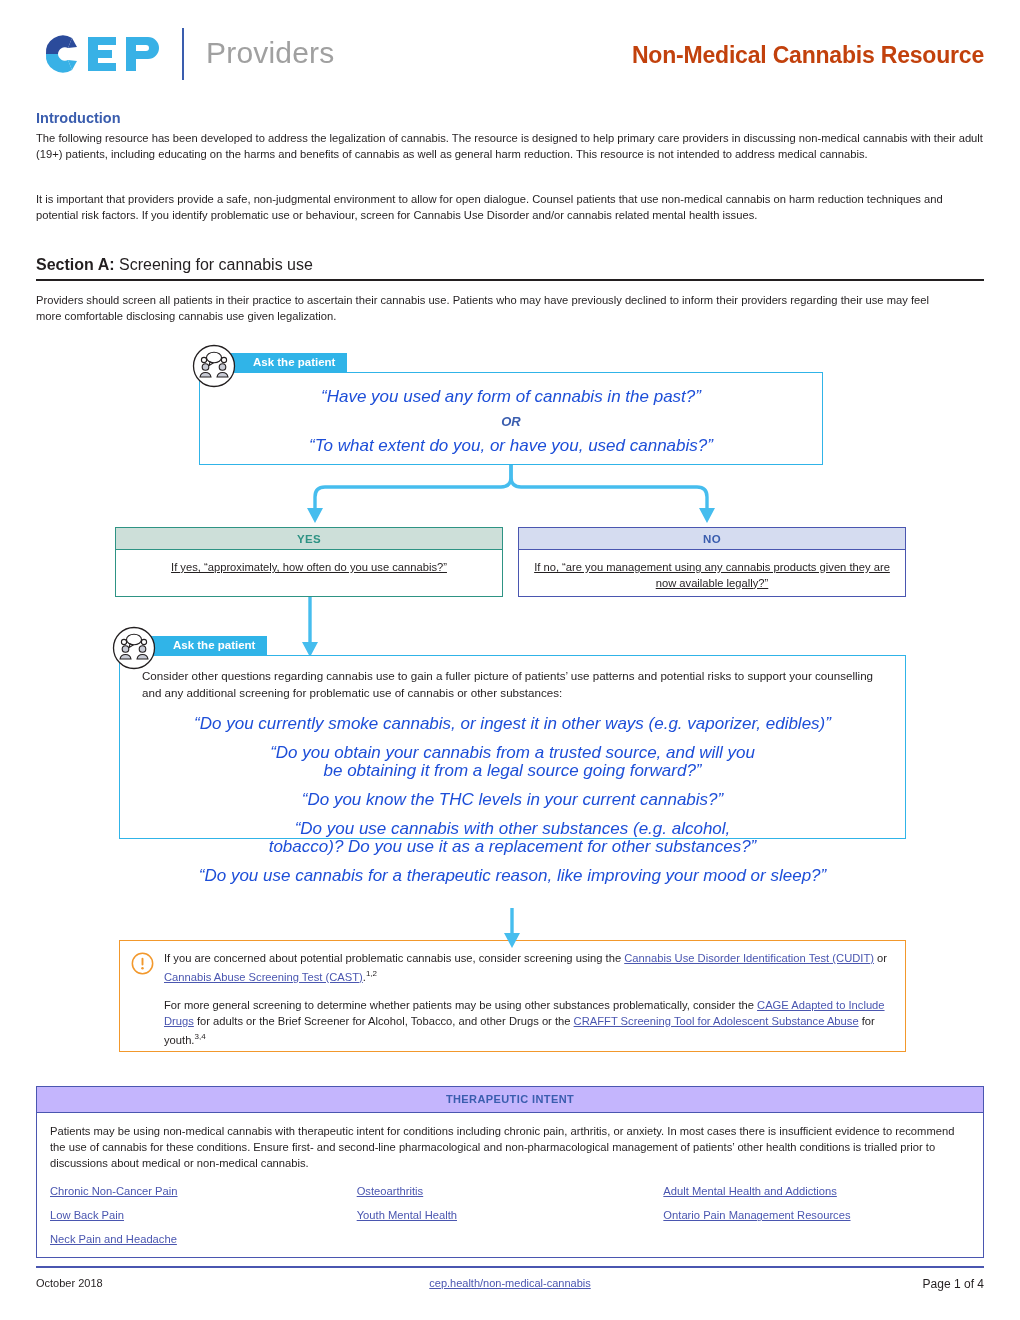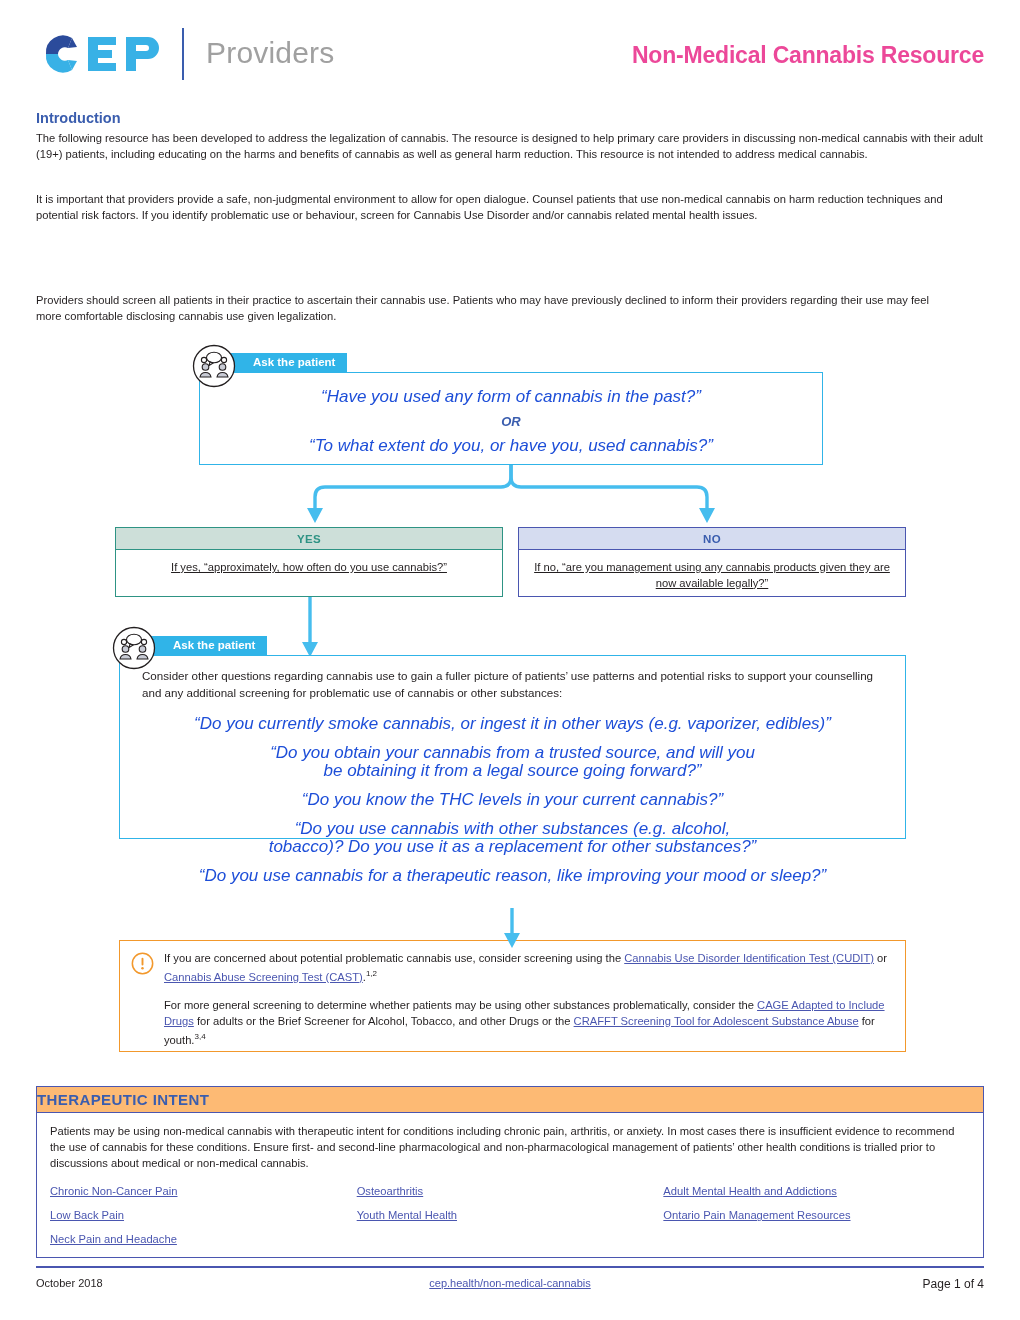--- a/index.html
+++ b/index.html
@@ -51,21 +51,21 @@
     letter-spacing: 0.2px;
     font-weight: 400;
     line-height: 1;
     padding-bottom: 2px;
   }
   .doc-title {
     position: absolute;
     right: 36px; top: 42px;
     font-size: 23px;
     font-weight: bold;
-    color: #ec4899;
+    color: #c2410c;
     letter-spacing: -0.2px;
   }
 
   
   .section-head {
     position: absolute;
     font-size: 14.5px;
     font-weight: bold;
     color: #3a5dae;
   }
@@ -188,23 +188,24 @@
   
   .ti-box {
     position: absolute;
     border: 1.5px solid #4a56b0;
     box-sizing: border-box;
     background: #ffffff;
   }
   .ti-head {
     height: 25px;
     line-height: 25px;
-    background: #fdba74;
+    text-align: center;
+    background: #c4b5fd;
     color: #3a5dae;
-    font-size: 15px;
+    font-size: 11px;
     font-weight: bold;
     letter-spacing: 0.4px;
     border-bottom: 1.5px solid #4a56b0;
   }
   .ti-body {
     padding: 11px 13px 0 13px;
     font-size: 11.2px;
     line-height: 15.8px;
     color: #231f20;
   }
@@ -280,20 +281,23 @@
     </div>
     <div class="doc-title">Non-Medical Cannabis Resource</div>
   </div>
 
   <div class="section-head" style="left:36px; top:110px;">Introduction</div>
 
   <div class="body-text" style="left:36px; top:131px; width:948px;">The following resource has been developed to address the legalization of cannabis.  The resource is designed to help primary care providers in discussing non-medical cannabis with their adult (19+) patients, including educating on the harms and benefits of cannabis as well as general harm reduction.  This resource is not intended to address medical cannabis.</div>
 
   <div class="body-text" style="left:36px; top:192px; width:948px;">It is important that providers provide a safe, non-judgmental environment to allow for open dialogue. Counsel patients that use non-medical cannabis on harm reduction techniques and potential risk factors. If you identify problematic use or behaviour, screen for Cannabis Use Disorder and/or cannabis related mental health issues.</div>
 
+  <div class="sec-a-title">
+    <b>Section A:</b><span> Screening for cannabis use</span>
+  </div>
 
   <div class="body-text" style="left:36px; top:293px; width:920px;">Providers should screen all patients in their practice to ascertain their cannabis use. Patients who may have previously declined to inform their providers regarding their use may feel more comfortable disclosing cannabis use given legalization.</div>
 
   <svg class="ask-icon" style="left:192px; top:344px;" viewBox="0 0 44 44">
     <circle cx="22" cy="22" r="20.5" fill="#ffffff" stroke="#231f20" stroke-width="1.3"></circle>
     <ellipse cx="22" cy="13.5" rx="7.5" ry="5.2" fill="#ffffff" stroke="#231f20" stroke-width="1.1"></ellipse>
     <path d="M18 18 L17 21.5 L21 19.2 Z" fill="#ffffff" stroke="#231f20" stroke-width="1.1"></path>
     <circle cx="12" cy="16" r="2.6" fill="#ffffff" stroke="#231f20" stroke-width="1.1"></circle>
     <circle cx="32" cy="16" r="2.6" fill="#ffffff" stroke="#231f20" stroke-width="1.1"></circle>
     <circle cx="13.5" cy="23" r="3.3" fill="#c9ccd6" stroke="#231f20" stroke-width="1.1"></circle>

